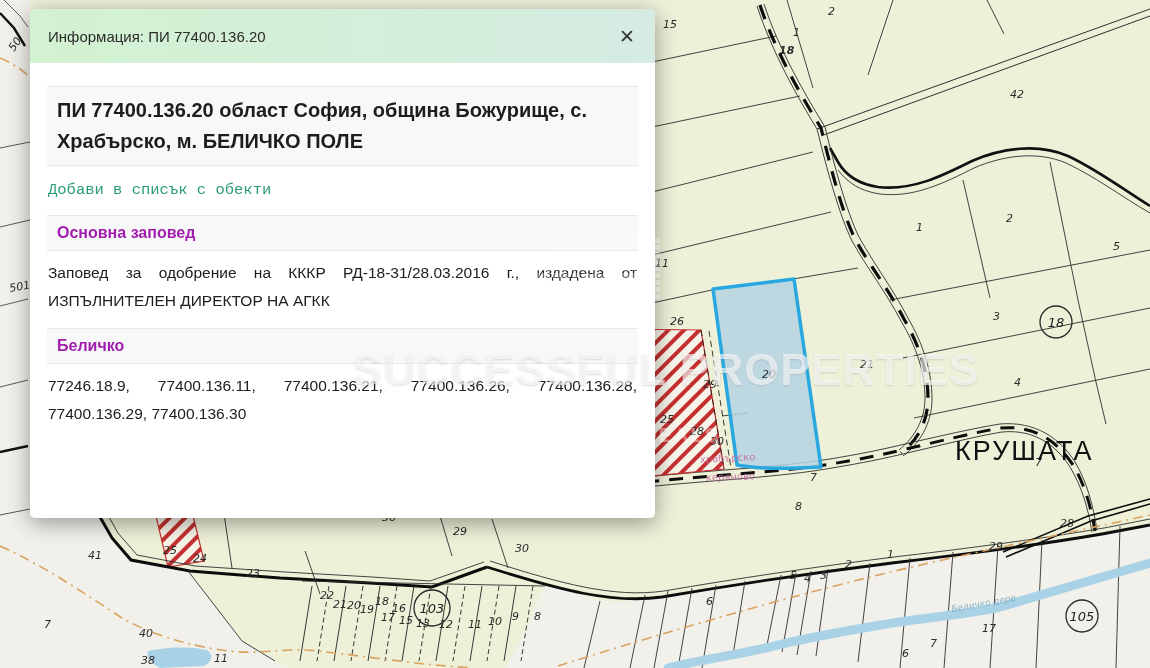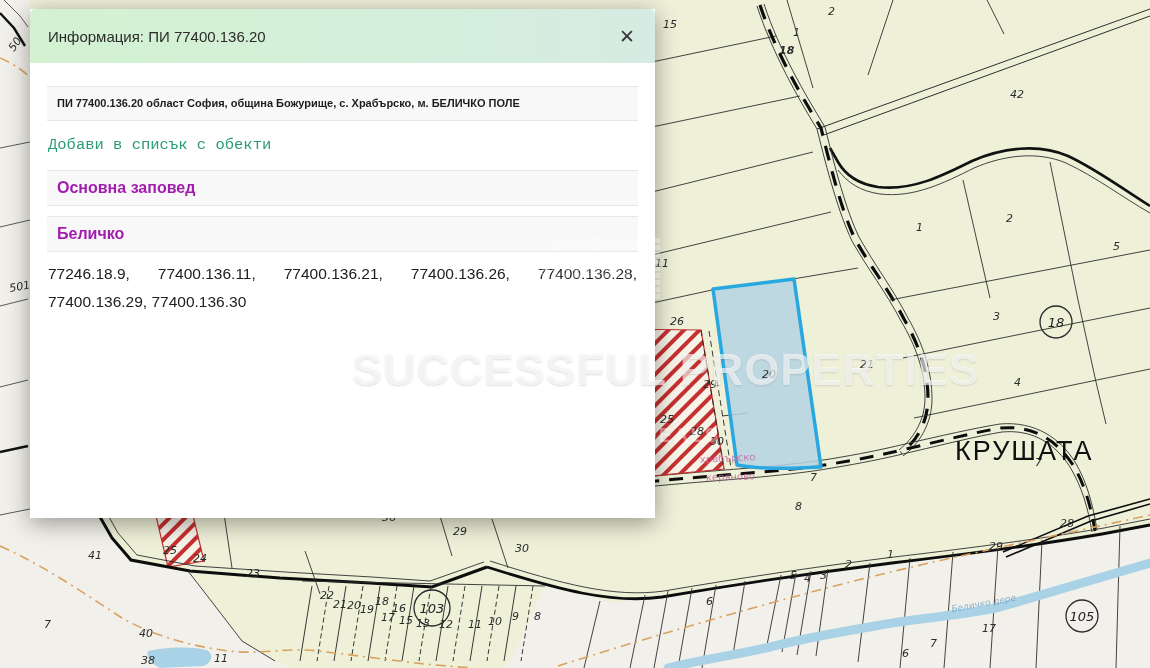--- a/index.html
+++ b/index.html
@@ -8,30 +8,30 @@
   
   #map{position:absolute;left:0;top:0;width:1150px;height:668px;}
   .plbl{font:italic 11px "DejaVu Sans",sans-serif;fill:#2b2b2b;}
   .plbl.b{font-weight:bold;}
   .circ-num{font:italic 13px "DejaVu Sans",sans-serif;fill:#222;text-anchor:middle;}
   #place-label{font:27px "Liberation Sans",sans-serif;letter-spacing:2px;fill:#101010;}
   .roadlbl{font:10px "DejaVu Sans",sans-serif;fill:#c2679f;opacity:.85;}
   .riverlbl{font:italic 9px "DejaVu Sans",sans-serif;fill:#6fa3c2;opacity:.8;}
   
   #popup{position:absolute;left:30px;top:9px;width:625px;height:509px;background:#fff;
-         border-radius:0;box-shadow:0 5px 22px rgba(0,0,0,.38);z-index:10;}
+         border-radius:5px;box-shadow:0 5px 22px rgba(0,0,0,.38);z-index:10;}
   #popup-header{height:54px;display:flex;align-items:center;justify-content:space-between;
          background:linear-gradient(90deg,#d3f2d1 0%,#d4eedd 70%,#d6ebe3 100%);
          border-radius:5px 5px 0 0;padding:0 18px;}
   #popup-header .htitle{font-size:15px;color:#2b2b2b;}
   #close-btn{font-size:19px;color:#3a3a3a;cursor:pointer;line-height:1;padding:4px 2px;}
   #popup-body{padding:0 17px;}
   .band{background:#f8f8f8;border-top:1px solid #e7e7e7;border-bottom:1px solid #e7e7e7;
         padding:8px 10px;}
-  #ptitle{margin-top:23px;font-size:11px;font-weight:bold;color:#1d1d1d;line-height:1.55;}
+  #ptitle{margin-top:23px;font-size:20px;font-weight:bold;color:#1d1d1d;line-height:1.55;}
   #addlink{display:inline-block;margin:15px 0 6px 1px;color:#2a9c72;font-size:15.5px;
         text-decoration:none;cursor:pointer;font-family:Liberation Mono, monospace;}
   .para{font-size:15.5px;color:#202020;text-align:justify;line-height:1.78;margin:8px 1px 14px 1px;}
   .sect{font-size:16px;font-weight:bold;color:#a21caf;margin-top:10px;}
   
   .wm{position:absolute;z-index:20;pointer-events:none;white-space:nowrap;
       font-family:"Liberation Sans",sans-serif;font-weight:bold;}
   #wm1{left:352px;top:344px;font-size:45px;letter-spacing:1px;
        color:rgba(255,255,255,.62);text-shadow:0 1px 2px rgba(110,110,110,.22);}
   #wm2{left:487px;top:424px;font-size:20px;letter-spacing:2px;color:rgba(255,255,255,.38);}
@@ -188,20 +188,21 @@
 
   <div id="popup">
     <div id="popup-header">
       <span class="htitle">Информация: ПИ 77400.136.20</span>
       <span id="close-btn">✕</span>
     </div>
     <div id="popup-body">
       <div id="ptitle" class="band">ПИ 77400.136.20 област София, община Божурище, с. Храбърско, м. БЕЛИЧКО ПОЛЕ</div>
       <a id="addlink">Добави в списък с обекти</a>
       <div class="band sect">Основна заповед</div>
+      <div class="para">Заповед за одобрение на КККР РД-18-31/28.03.2016 г., издадена от ИЗПЪЛНИТЕЛЕН ДИРЕКТОР НА АГКК</div>
       <div class="band sect">Беличко</div>
       <div class="para">77246.18.9, 77400.136.11, 77400.136.21, 77400.136.26, 77400.136.28, 77400.136.29, 77400.136.30</div>
     </div>
   </div>
 
   <svg id="wmlogo" width="160" height="70" xmlns="http://www.w3.org/2000/svg">
     <defs>
       <pattern id="bricks" width="10" height="7" patternUnits="userSpaceOnUse">
         <rect x="0" y="0" width="8" height="5" fill="#ffffff"></rect>
       </pattern>

